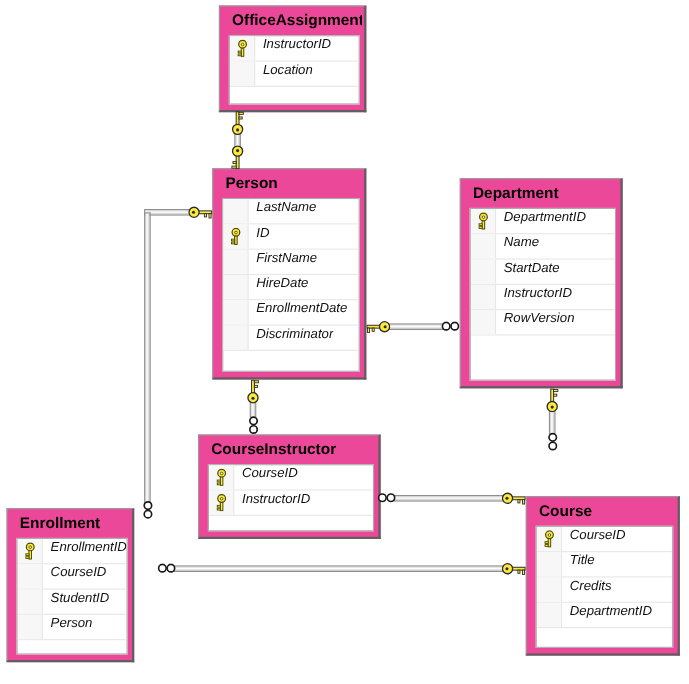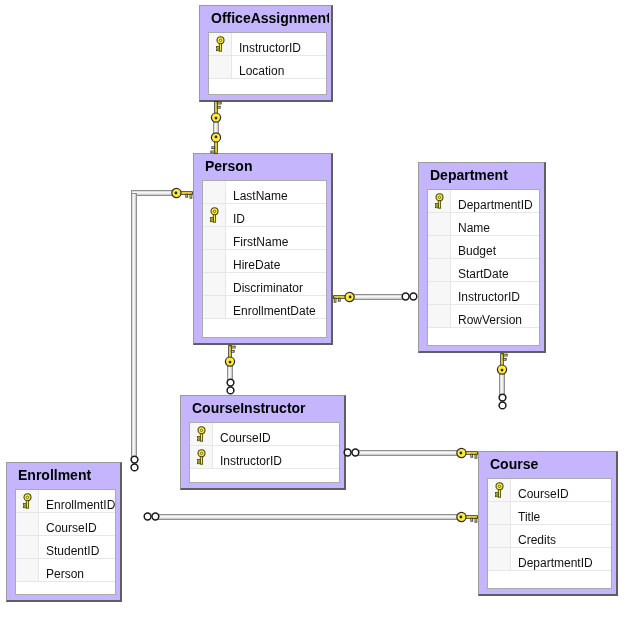--- a/index.html
+++ b/index.html
@@ -2,38 +2,38 @@
 <html><head>
 <meta charset="utf-8">
 <style>
   html,body { margin:0; padding:0; background:#ffffff; }
   #canvas {
     position:relative; width:626px; height:622px; background:#ffffff;
     font-family:"Liberation Sans", sans-serif; overflow:hidden;
   }
   .table-frame {
     position:absolute; box-sizing:border-box;
-    background:#c4b5fd;
+    background:#ec4899;
     border:1px solid #9a9a9a;
     border-right:2px solid #5f5f5f;
     border-bottom:2px solid #5f5f5f;
     z-index:2;
   }
   .table-title {
     position:absolute; left:11px; top:4px; right:2px;
     font-size:14px; font-weight:bold; color:#000;
     white-space:nowrap; overflow:hidden;
   }
   .table-grid {
     position:absolute; left:8px; top:26px; right:4px; bottom:5px;
     background:#ffffff; border:1px solid #ababab; overflow:hidden;
   }
   .col-row {
     display:flex; height:23px; box-sizing:border-box;
-    border-bottom:1px solid #e7e7e7; align-items:flex-end;
+    border-bottom:1px solid #e7e7e7; align-items:flex-start;font-style:italic;
   }
   .key-cell {
     flex:0 0 22px; width:22px; height:100%;
     border-right:1px solid #e7e7e7; background:#f7f7f7;
     display:flex; align-items:center; justify-content:center;
   }
   .name-cell {
     padding-left:7px; font-size:12px; color:#111;
     white-space:nowrap; overflow:hidden;
   }
@@ -99,50 +99,46 @@
         <div class="col-row">
           <div class="key-cell"></div>
           <div class="name-cell">FirstName</div>
         </div>
         <div class="col-row">
           <div class="key-cell"></div>
           <div class="name-cell">HireDate</div>
         </div>
         <div class="col-row">
           <div class="key-cell"></div>
+          <div class="name-cell">EnrollmentDate</div>
+        </div>
+        <div class="col-row">
+          <div class="key-cell"></div>
           <div class="name-cell">Discriminator</div>
         </div>
-        <div class="col-row">
-          <div class="key-cell"></div>
-          <div class="name-cell">EnrollmentDate</div>
-        </div>
-      </div>
-    </div>
-    <div class="table-frame" style="left: 418px; top: 162px; width: 128px; height: 191px; padding-left: 32px;">
+      </div>
+    </div>
+    <div class="table-frame" style="left: 418px; top: 162px; width: 148px; height: 191px; padding-left: 32px;">
       <div class="table-title">Department</div>
       <div class="table-grid">
         <div class="col-row">
           <div class="key-cell">
             <svg width="11" height="16" viewBox="0 0 11 16">
               <rect x="4.3" y="7" width="2.3" height="8.2" fill="#ffe93d" stroke="#4a4a00" stroke-width="0.9"></rect>
               <rect x="1.5" y="10.4" width="2.9" height="1.6" fill="#ffe93d" stroke="#4a4a00" stroke-width="0.8"></rect>
               <rect x="1.5" y="13.1" width="2.9" height="1.6" fill="#ffe93d" stroke="#4a4a00" stroke-width="0.8"></rect>
               <circle cx="5.5" cy="4.2" r="3.5" fill="#ffe93d" stroke="#4a4a00" stroke-width="1.1"></circle>
               <circle cx="5.5" cy="4.4" r="1.2" fill="#fffde0" stroke="#4a4a00" stroke-width="0.8"></circle>
             </svg>
           </div>
           <div class="name-cell">DepartmentID</div>
         </div>
         <div class="col-row">
           <div class="key-cell"></div>
           <div class="name-cell">Name</div>
-        </div>
-        <div class="col-row">
-          <div class="key-cell"></div>
-          <div class="name-cell">Budget</div>
         </div>
         <div class="col-row">
           <div class="key-cell"></div>
           <div class="name-cell">StartDate</div>
         </div>
         <div class="col-row">
           <div class="key-cell"></div>
           <div class="name-cell">InstructorID</div>
         </div>
         <div class="col-row">

